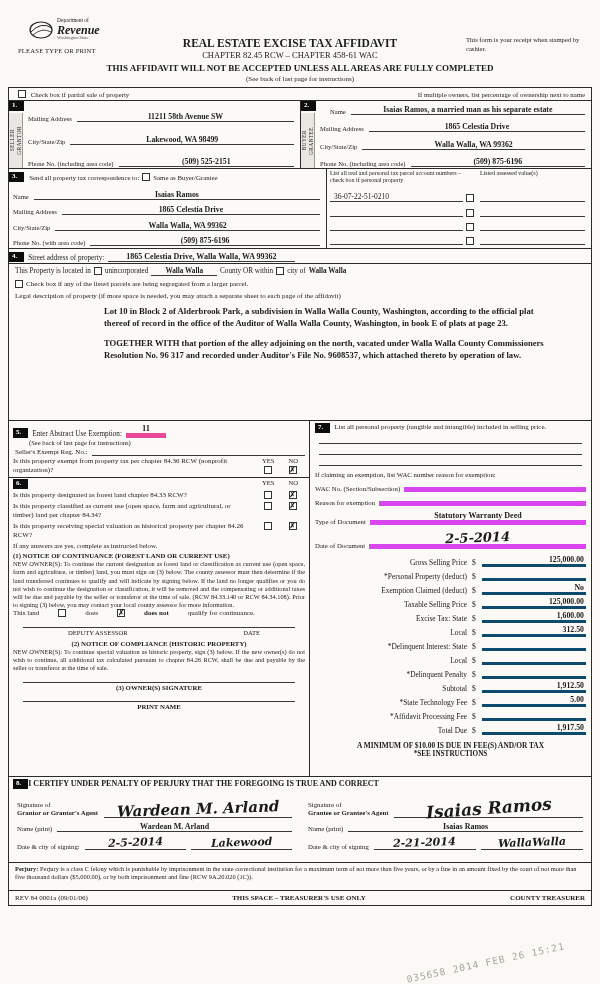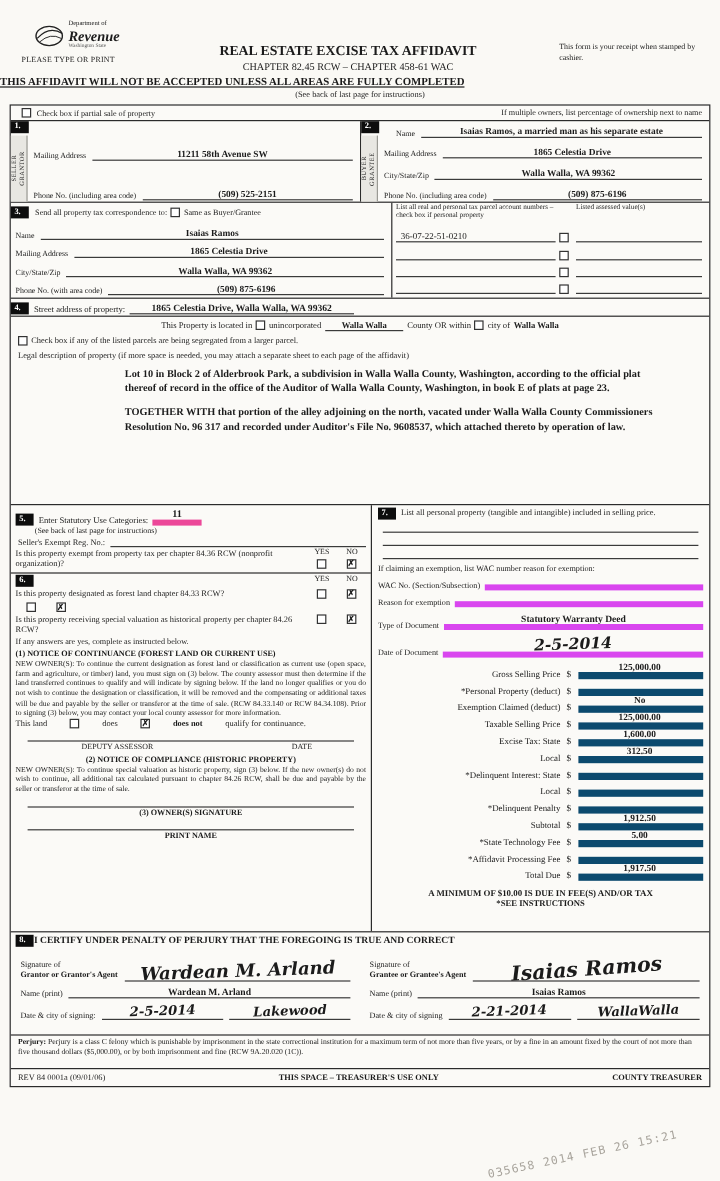--- a/index.html
+++ b/index.html
@@ -12,21 +12,21 @@
   .logo-mark { width:26px; height:22px; }
   .logo-txt { line-height:1.05; }
   .logo-dept { font-size:5.5px; }
   .logo-name { font-size:12px; font-weight:bold; font-style:italic; }
   .logo-state { font-size:4.5px; color:#555; }
   .please-type { position:absolute; left:18px; top:47px; font-size:6.6px; letter-spacing:.2px; }
   .hdr-center { position:absolute; left:110px; top:37px; width:360px; text-align:center; }
   .hdr-title { font-weight:bold; font-size:11.5px; }
   .hdr-chapter { font-size:8.5px; margin-top:1px; }
   .receipt-note { position:absolute; right:16px; top:36px; width:118px; font-size:6.6px; line-height:1.3; }
-  .warning { position:absolute; left:0; top:63px; width:100%; text-align:left; font-weight:bold; font-size:9px;text-decoration:underline; }
+  .warning { position:absolute; left:0; top:63px; width:100%; text-align:center; font-weight:bold; font-size:9px; }
   .see-back { position:absolute; left:0; top:75px; width:100%; text-align:center; font-size:7px; }
 
   
   .form { position:absolute; left:8px; top:87px; width:584px; border:1px solid #2b2b2b; background:#fbfaf7; }
   .cb { display:inline-block; width:8px; height:8px; border:1px solid #333; font-size:7px; line-height:7px;
         text-align:center; font-weight:bold; vertical-align:-1px; background:#fff; }
   .badge { display:inline-block; background:#0d0d0d; color:#fff; font-weight:bold; font-size:7px;
            padding:1px 7px 1px 3px; line-height:1.1; }
   .typed { font-weight:bold; }
   .hand { font-family:"DejaVu Serif",serif; font-style:italic; font-weight:bold; transform:rotate(-2deg); display:inline-block; }
@@ -60,21 +60,21 @@
   .colhead { flex:0 0 20px; font-size:6px; line-height:1.2; }
   .prow { flex:1; display:flex; align-items:flex-end; gap:3px; padding-bottom:2px; }
   .prow .pnum { flex:1; border-bottom:1px solid #3a3a3a; font-size:7.5px; padding-left:4px; }
   .arow { flex:1; display:flex; align-items:flex-end; padding-bottom:2px; }
   .arow .aval { flex:1; border-bottom:1px solid #3a3a3a; font-size:7.5px; }
 
   
   .s4street { height:15px; display:flex; align-items:flex-end; padding:0 6px 1px 0; gap:4px; border-bottom:1px solid #2b2b2b; }
   .s4street .flabel { font-size:7.2px; }
   .s4street .sval { font-weight:bold; border-bottom:1px solid #3a3a3a; padding:0 18px; font-size:8px; }
-  .s4loc { height:14px; display:flex; align-items:center; gap:3px; padding:0 6px; font-size:7.2px;justify-content:center; }
+  .s4loc { height:14px; display:flex; align-items:center; gap:3px; padding:0 6px; font-size:7.2px; }
   .s4loc .bold { font-weight:bold; }
   .s4loc .culine { border-bottom:1px solid #3a3a3a; padding:0 14px; font-weight:bold; }
   .s4seg { height:12px; display:flex; align-items:center; gap:3px; padding:0 6px; font-size:7px; }
   .s4legal-label { height:12px; display:flex; align-items:center; padding:0 6px; font-size:7px; }
   .s4legal { height:118px; padding:4px 30px 0 95px; font-size:8.6px; font-weight:bold; line-height:1.35; }
   .s4legal p + p { margin-top:9px; }
 
   
   .cols { display:flex; height:356px; border-top:1px solid #2b2b2b; }
   .colL { width:300px; display:flex; flex-direction:column; }
@@ -117,21 +117,21 @@
   .s7row { display:flex; align-items:flex-end; margin-top:5px; }
   .s7row .flabel { font-size:6.8px; white-space:nowrap; }
   .s7row .fill { flex:1; border-bottom:5px solid #d946ef; margin-left:4px; min-height:9px; text-align:center; }
   .s7row .docval { font-weight:bold; font-size:8px; }
   .s7row .dateval { font-size:13px; line-height:.9; }
 
   .money { margin-top:4px; }
   .mrow { display:flex; align-items:flex-end; height:14px; }
   .mlabel { flex:1; text-align:right; font-size:7.4px; padding-right:5px; }
   .mdollar { width:10px; font-size:7.6px; }
-  .mval { width:104px; border-bottom:6px solid #0c4a6e; text-align:center; font-weight:bold; font-size:7.8px; padding-right:2px; }
+  .mval { width:104px; border-bottom:3px solid #0c4a6e; text-align:right; font-weight:bold; font-size:7.8px; padding-right:2px; }
   .s7min { text-align:center; font-weight:bold; font-size:7.4px; margin-top:6px; }
   .s7seei { text-align:center; font-weight:bold; font-size:7.2px; }
 
   
   .sec8 { border-top:1px solid #2b2b2b; height:86px; }
   .s8head { display:flex; align-items:center; padding:2px 4px 0 4px; }
   .s8cert { flex:1; text-align:left; font-weight:bold; font-size:8px; }
   .s8cols { display:flex; }
   .s8col { width:50%; padding:3px 8px 0 8px; }
   .s8sigrow { display:flex; align-items:flex-end; height:26px; }
@@ -198,20 +198,24 @@
         <div class="vstrip">
           <span>SELLER</span>
           <span>GRANTOR</span>
         </div>
         <div class="half-rows">
           <div class="frow">
             <span class="flabel">Mailing Address</span>
             <span class="fval typed">11211 58th Avenue SW</span>
           </div>
           <div class="frow">
+            <span class="flabel">City/State/Zip</span>
+            <span class="fval typed">Lakewood, WA 98499</span>
+          </div>
+          <div class="frow">
             <span class="flabel">Phone No. (including area code)</span>
             <span class="fval typed">(509) 525-2151</span>
           </div>
         </div>
       </div>
       <div class="half">
         <span class="badge">2.</span>
         <div class="vstrip">
           <span>BUYER</span>
           <span>GRANTEE</span>
@@ -321,21 +325,21 @@
     <div class="s4legal">
       <p>Lot 10 in Block 2 of Alderbrook Park, a subdivision in Walla Walla County, Washington, according to the official plat thereof of record in the office of the Auditor of Walla Walla County, Washington, in book E of plats at page 23.</p>
       <p>TOGETHER WITH that portion of the alley adjoining on the north, vacated under Walla Walla County Commissioners Resolution No. 96 317 and recorded under Auditor's File No. 9608537, which attached thereto by operation of law.</p>
     </div>
 
     <div class="cols">
       <div class="colL">
         <div class="sec5">
           <div class="s5line1">
             <span class="badge">5.</span>
-            <span class="flabel">Enter Statutory Use Categories:</span>
+            <span class="flabel">Enter Abstract Use Exemption:</span>
             <span class="s5cat">11</span>
           </div>
           <div class="s5seeback">(See back of last page for instructions)</div>
           <div class="s5reg">
             <span class="flabel">Seller's Exempt Reg. No.:</span>
             <span class="fill"></span>
           </div>
           <div class="qwrap">
             <div class="qtext">Is this property exempt from property tax per chapter 84.36 RCW (nonprofit organization)?</div>
             <div class="yncol">
@@ -360,20 +364,21 @@
             </div>
           </div>
           <div class="s6q">
             <div class="qtext">Is this property designated as forest land chapter 84.33 RCW?</div>
             <div class="qboxes">
               <span class="cb"></span>
               <span class="cb">✗</span>
             </div>
           </div>
           <div class="s6q">
+            <div class="qtext">Is this property classified as current use (open space, farm and agricultural, or timber) land per chapter 84.34?</div>
             <div class="qboxes">
               <span class="cb"></span>
               <span class="cb">✗</span>
             </div>
           </div>
           <div class="s6q">
             <div class="qtext">Is this property receiving special valuation as historical property per chapter 84.26 RCW?</div>
             <div class="qboxes">
               <span class="cb"></span>
               <span class="cb">✗</span>

